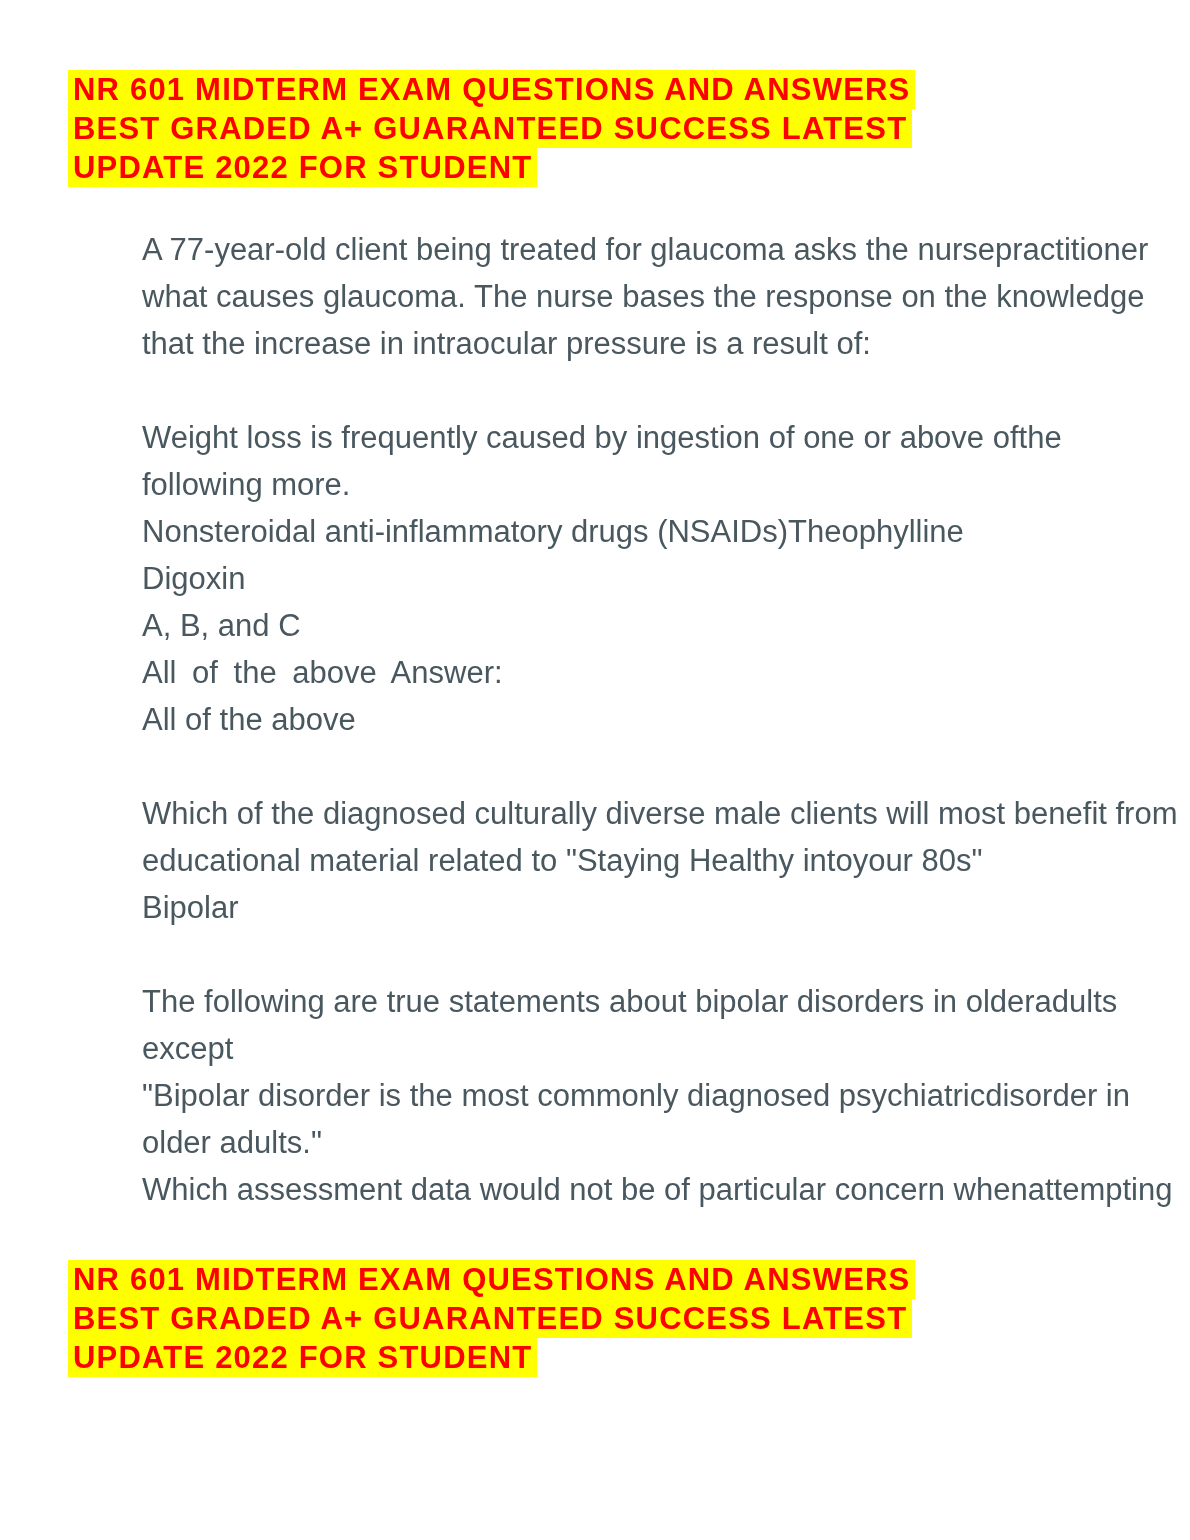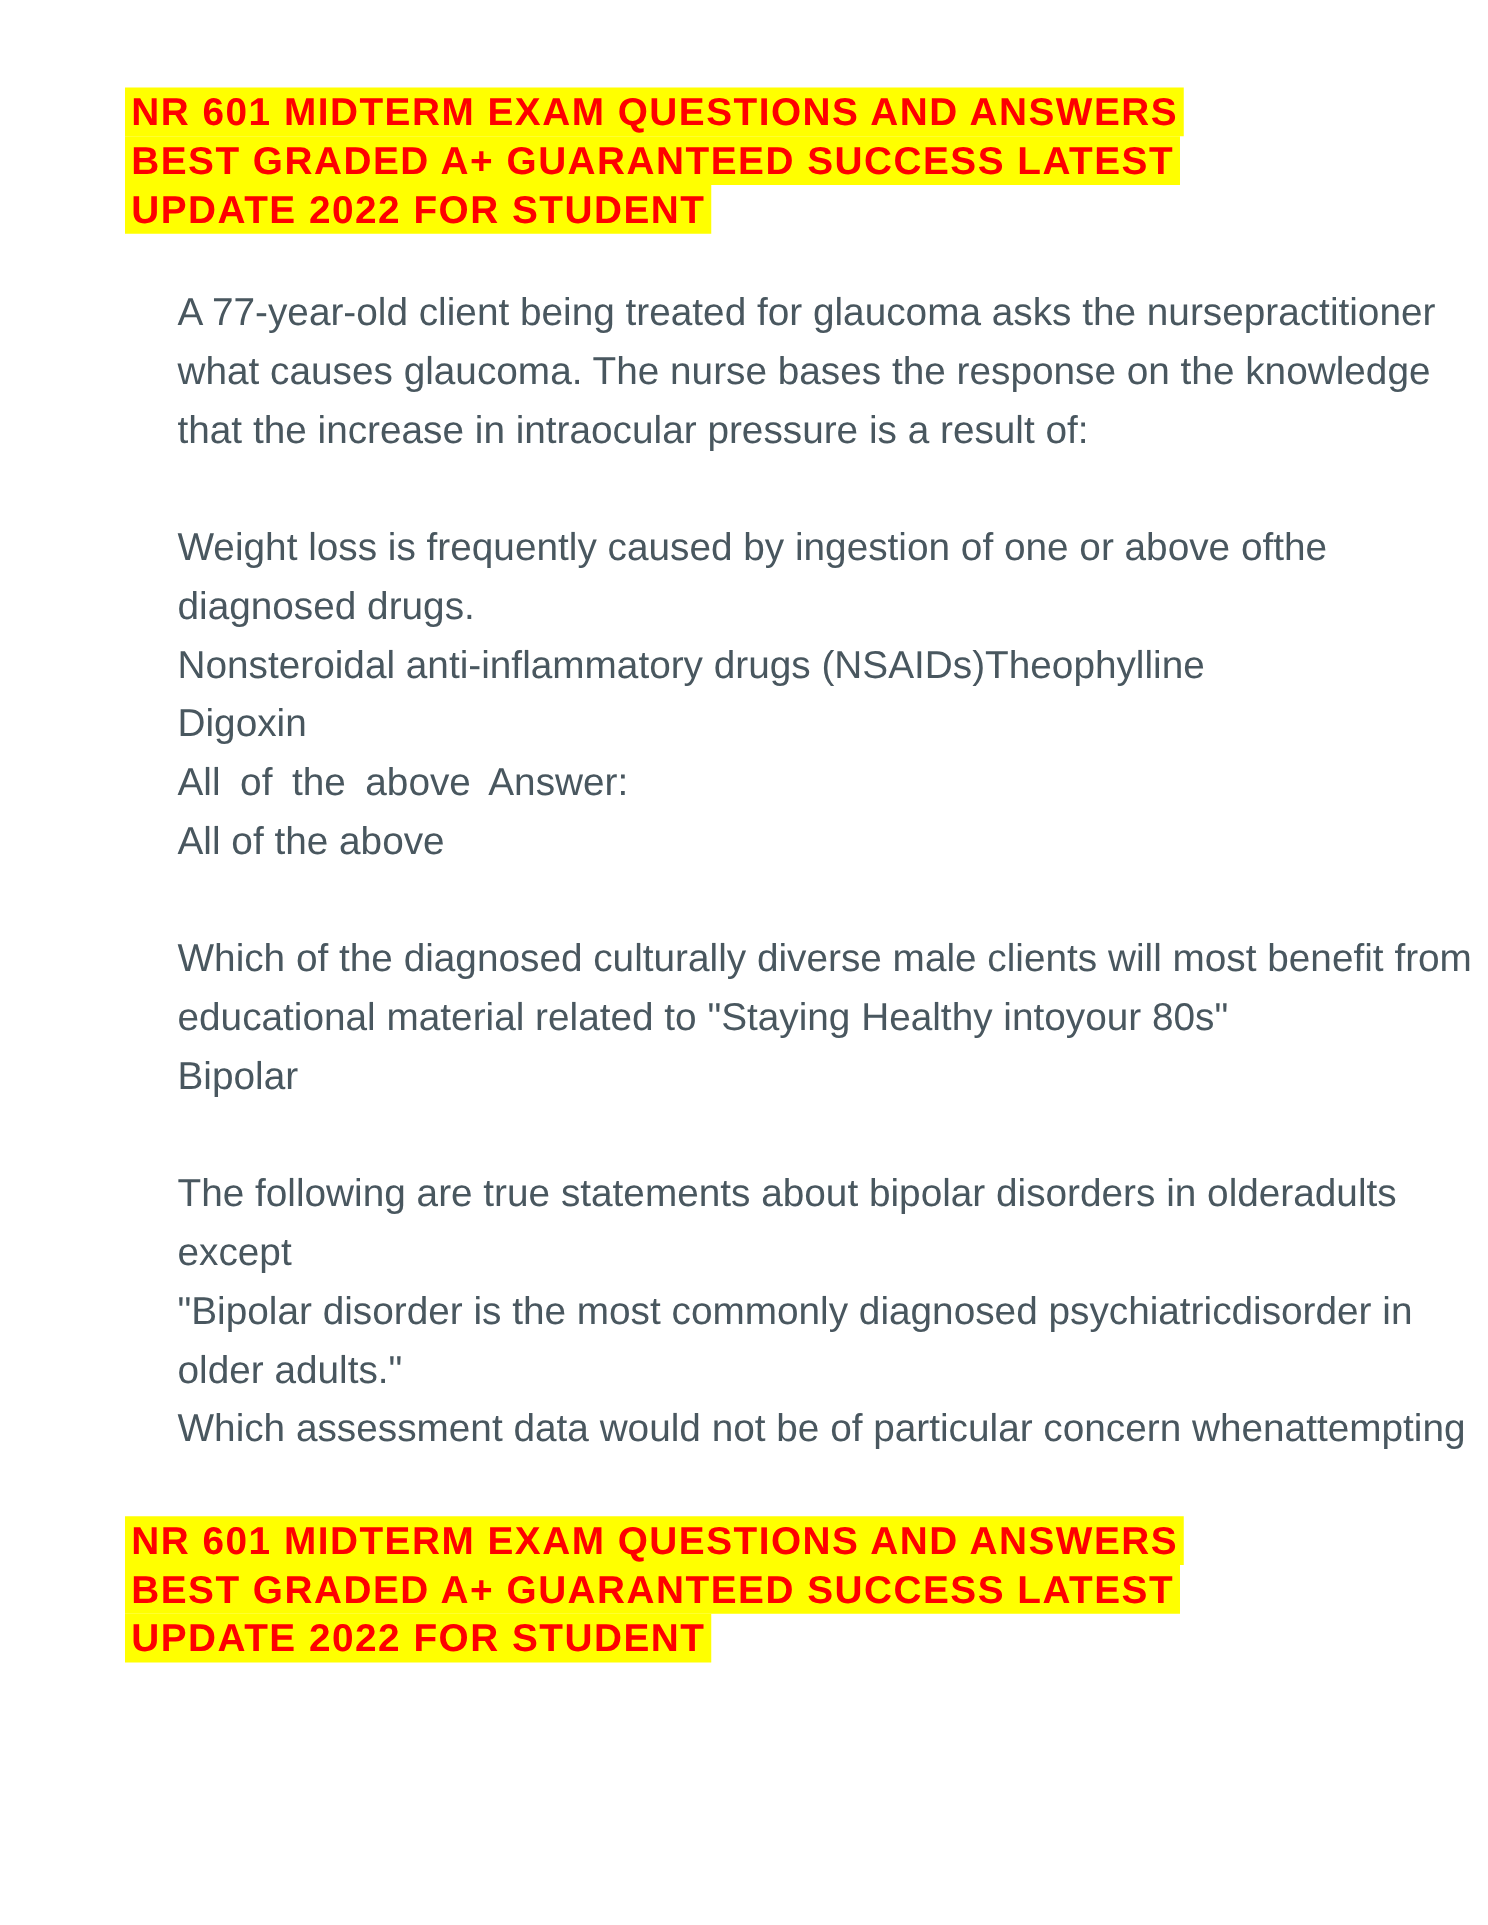--- a/index.html
+++ b/index.html
@@ -16,21 +16,21 @@
     background: var(--page-background);
     font-family: "Liberation Sans", "DejaVu Sans", sans-serif;
     overflow: hidden;
   }
   .page {
     width: 1190px;
     height: 1540px;
     padding-top: 70px;
   }
   .banner {
-    margin-left: 100px;
+    margin-left: 68px;
   }
   .banner-line {
     display: table;            
     background: var(--banner-highlight-color);
     color: var(--banner-text-color);
     font-weight: bold;
     font-size: 31px;
     line-height: 39px;
     letter-spacing: 1.2px;
     padding: 0 5px;
@@ -70,23 +70,24 @@
   <div class="content">
 
     <div class="para">
       <div class="line">A 77-year-old client being treated for glaucoma asks the nursepractitioner</div>
       <div class="line">what causes glaucoma. The nurse bases the response on the knowledge</div>
       <div class="line">that the increase in intraocular pressure is a result of:</div>
     </div>
 
     <div class="para">
       <div class="line">Weight loss is frequently caused by ingestion of one or above ofthe</div>
-      <div class="line">diagnosed drugs.</div>
+      <div class="line">following more.</div>
       <div class="line">Nonsteroidal anti-inflammatory drugs (NSAIDs)Theophylline</div>
       <div class="line">Digoxin</div>
+      <div class="line">A, B, and C</div>
       <div class="line spread">All of the above Answer:</div>
       <div class="line">All of the above</div>
     </div>
 
     <div class="para">
       <div class="line">Which of the diagnosed culturally diverse male clients will most benefit from</div>
       <div class="line">educational material related to "Staying Healthy intoyour 80s"</div>
       <div class="line">Bipolar</div>
     </div>
 

